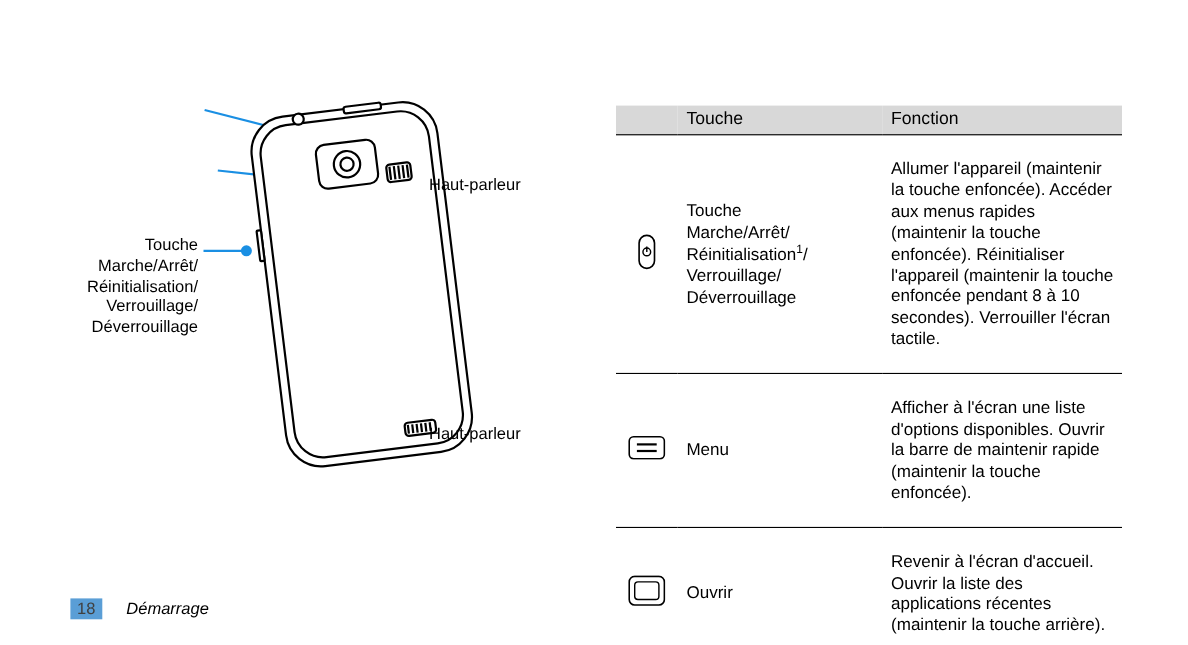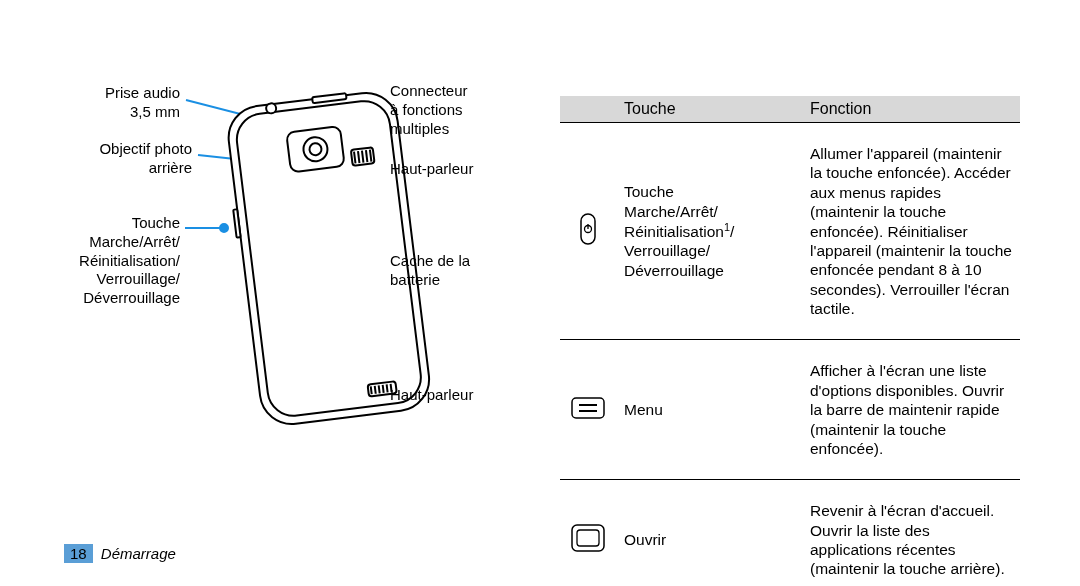--- a/index.html
+++ b/index.html
@@ -93,27 +93,27 @@
   .label.right { text-align: left; }
   
   .footer {
     position: absolute;
     left: 64px;
     top: 545px;
     font-size: 15px;
   }
   .footer .pg {
     background: #5a9ed6;
-    color: #000000;
+    color: #404040;
     padding: 1px 6px;
     font-style: normal;
   }
   .footer .sec {
     font-style: italic;
-    margin-left: 4px;
+    margin-left: 18px;
   }
 </style>
 </head>
 <body>
 
 <div class="page">
 
   <div class="col-left phone-wrap">
     
     <svg width="440" height="440" viewBox="0 0 440 440">
@@ -172,28 +172,24 @@
           <line x1="127" y1="292" x2="127" y2="300"></line>
             <line x1="131" y1="292" x2="131" y2="300"></line>
         </g>
 
         <circle cx="46" cy="4" r="5"></circle>
         <rect x="88" y="-2" width="34" height="6" rx="2"></rect>
       </g>
     </svg>
 
     
-    <div class="label" style="left:0; top:14px; width:120px;">Prise audio<br>3,5 mm</div>
-    <div class="label" style="left:0; top:70px; width:132px;">Objectif photo<br>arrière</div>
     <div class="label" style="left:0; top:144px; width:120px;">Touche<br>Marche/Arrêt/<br>Réinitialisation/<br>Verrouillage/<br>Déverrouillage</div>
 
     
-    <div class="label right" style="left:330px; top:12px;">Connecteur<br>à fonctions<br>multiples</div>
     <div class="label right" style="left:330px; top:90px;">Haut-parleur</div>
-    <div class="label right" style="left:330px; top:182px;">Cache de la<br>batterie</div>
     <div class="label right" style="left:330px; top:316px;">Haut-parleur</div>
   </div>
 
 
   <div class="col-right">
     <table class="keys">
       <thead>
         <tr>
           <th></th>
           <th>Touche</th>

